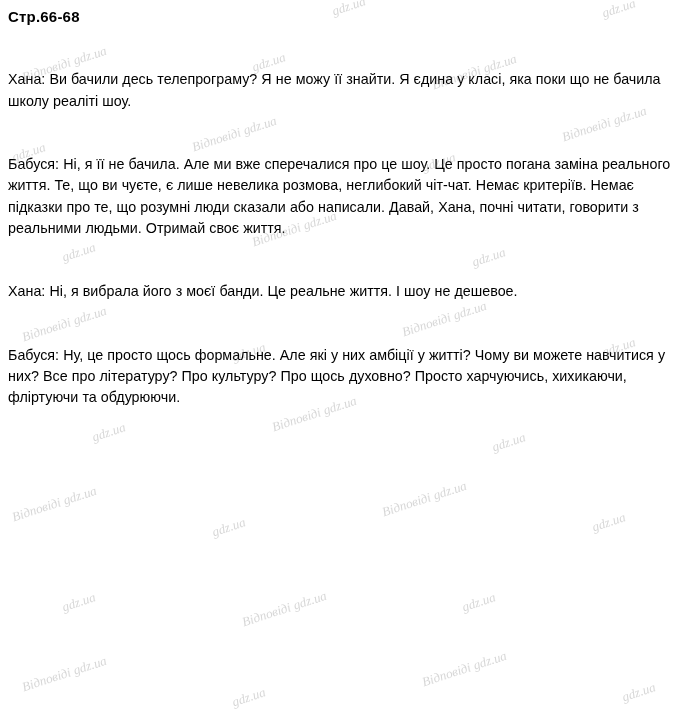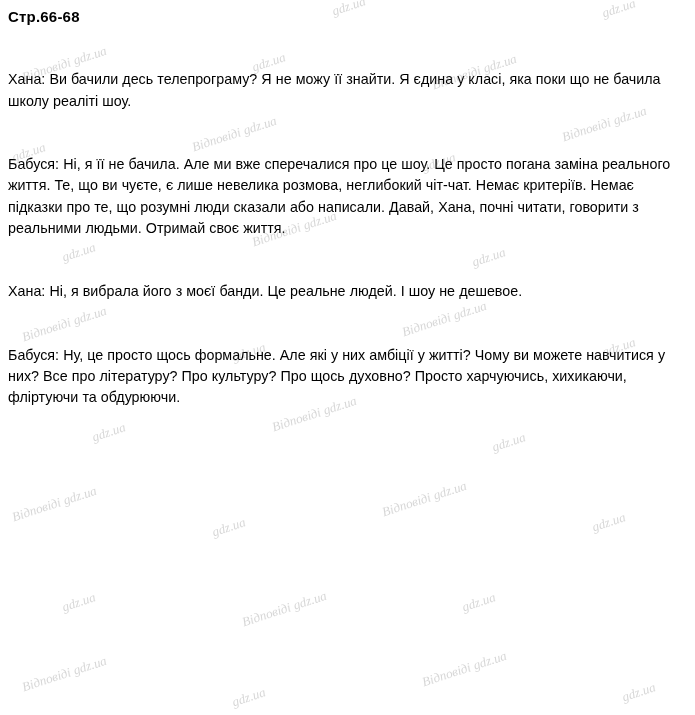--- a/index.html
+++ b/index.html
@@ -58,21 +58,21 @@
   }
 </style>
 </head>
 <body>
 
 <div class="page">
   <div class="page-title">Стр.66-68</div>
   <div class="body-text">
     <p class="para">Хана: Ви бачили десь телепрограму? Я не можу її знайти. Я єдина у класі, яка поки що не бачила школу реаліті шоу.</p>
     <p class="para">Бабуся: Ні, я її не бачила. Але ми вже сперечалися про це шоу. Це просто погана заміна реального життя. Те, що ви чуєте, є лише невелика розмова, неглибокий чіт-чат. Немає критеріїв. Немає підказки про те, що розумні люди сказали або написали. Давай, Хана, почні читати, говорити з реальними людьми. Отримай своє життя.</p>
-    <p class="para">Хана: Ні, я вибрала його з моєї банди. Це реальне людей. І шоу не дешевое.</p>
+    <p class="para">Хана: Ні, я вибрала його з моєї банди. Це реальне життя. І шоу не дешевое.</p>
     <p class="para">Бабуся: Ну, це просто щось формальне. Але які у них амбіції у житті? Чому ви можете навчитися у них? Все про літературу? Про культуру? Про щось духовно? Просто харчуючись, хихикаючи, фліртуючи та обдурюючи.</p>
     
     
     
     
   </div>
 </div>
 
 <div class="watermarks" id="watermark-layer">
     <span class="wm" style="left: 330px; top: 4px; font-size: 13px; transform: rotate(-18deg);">gdz.ua</span>

